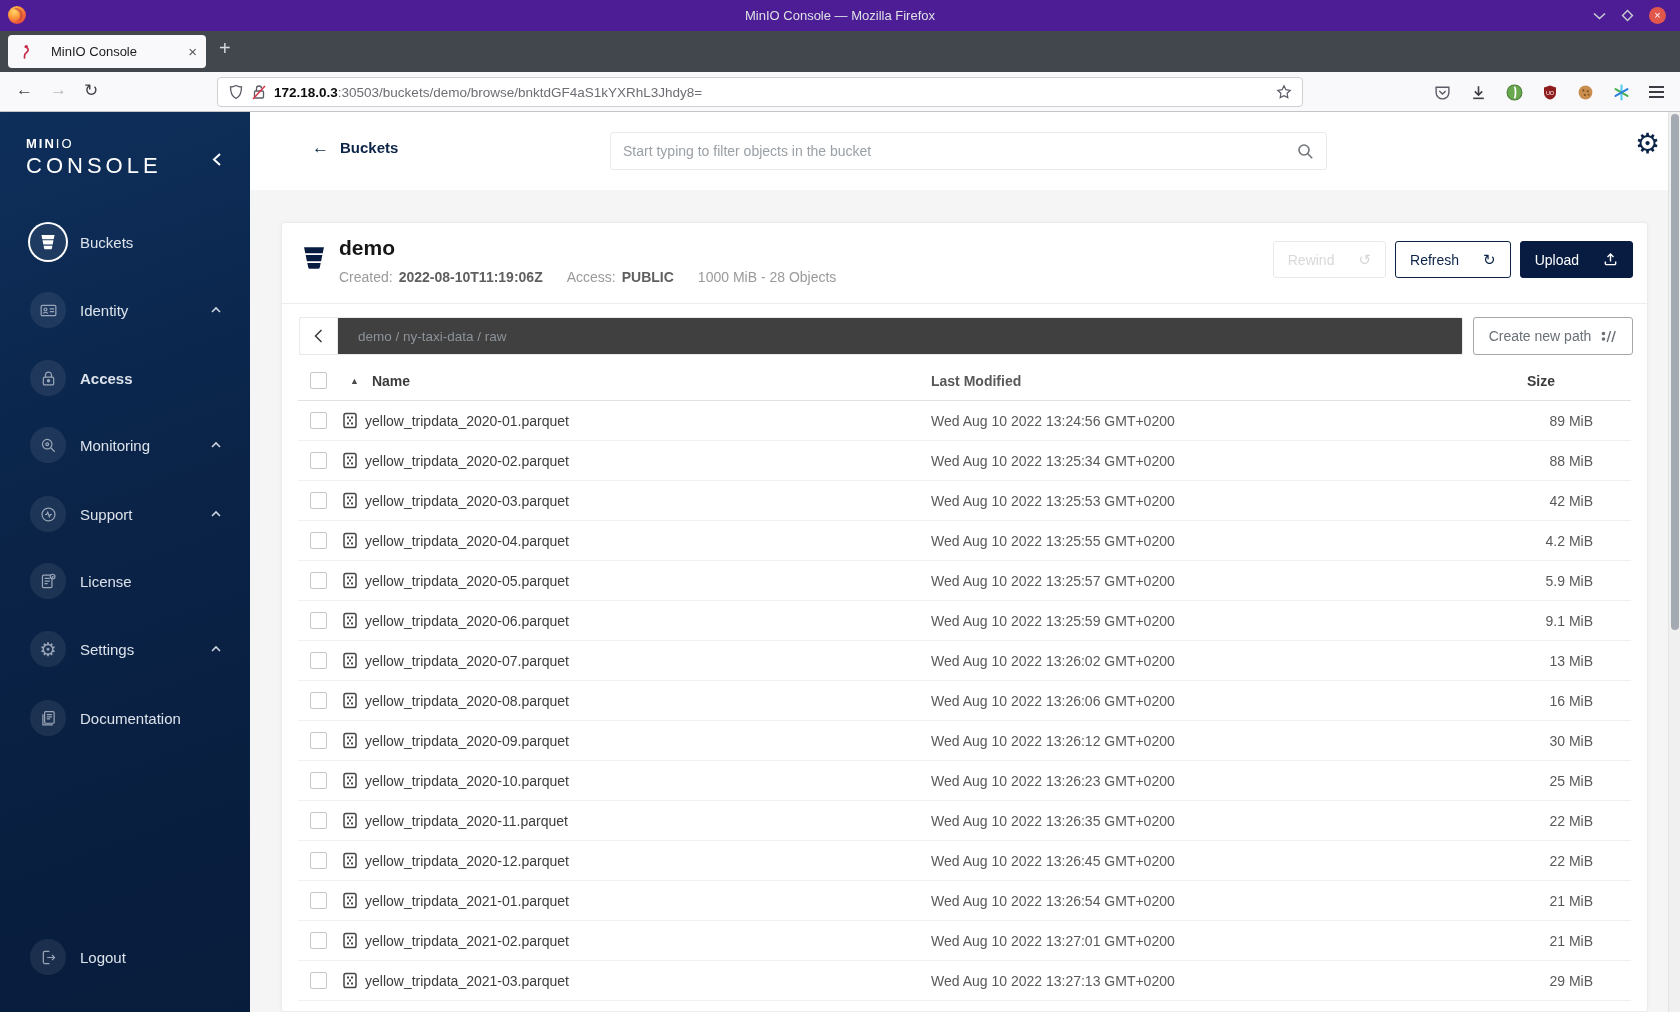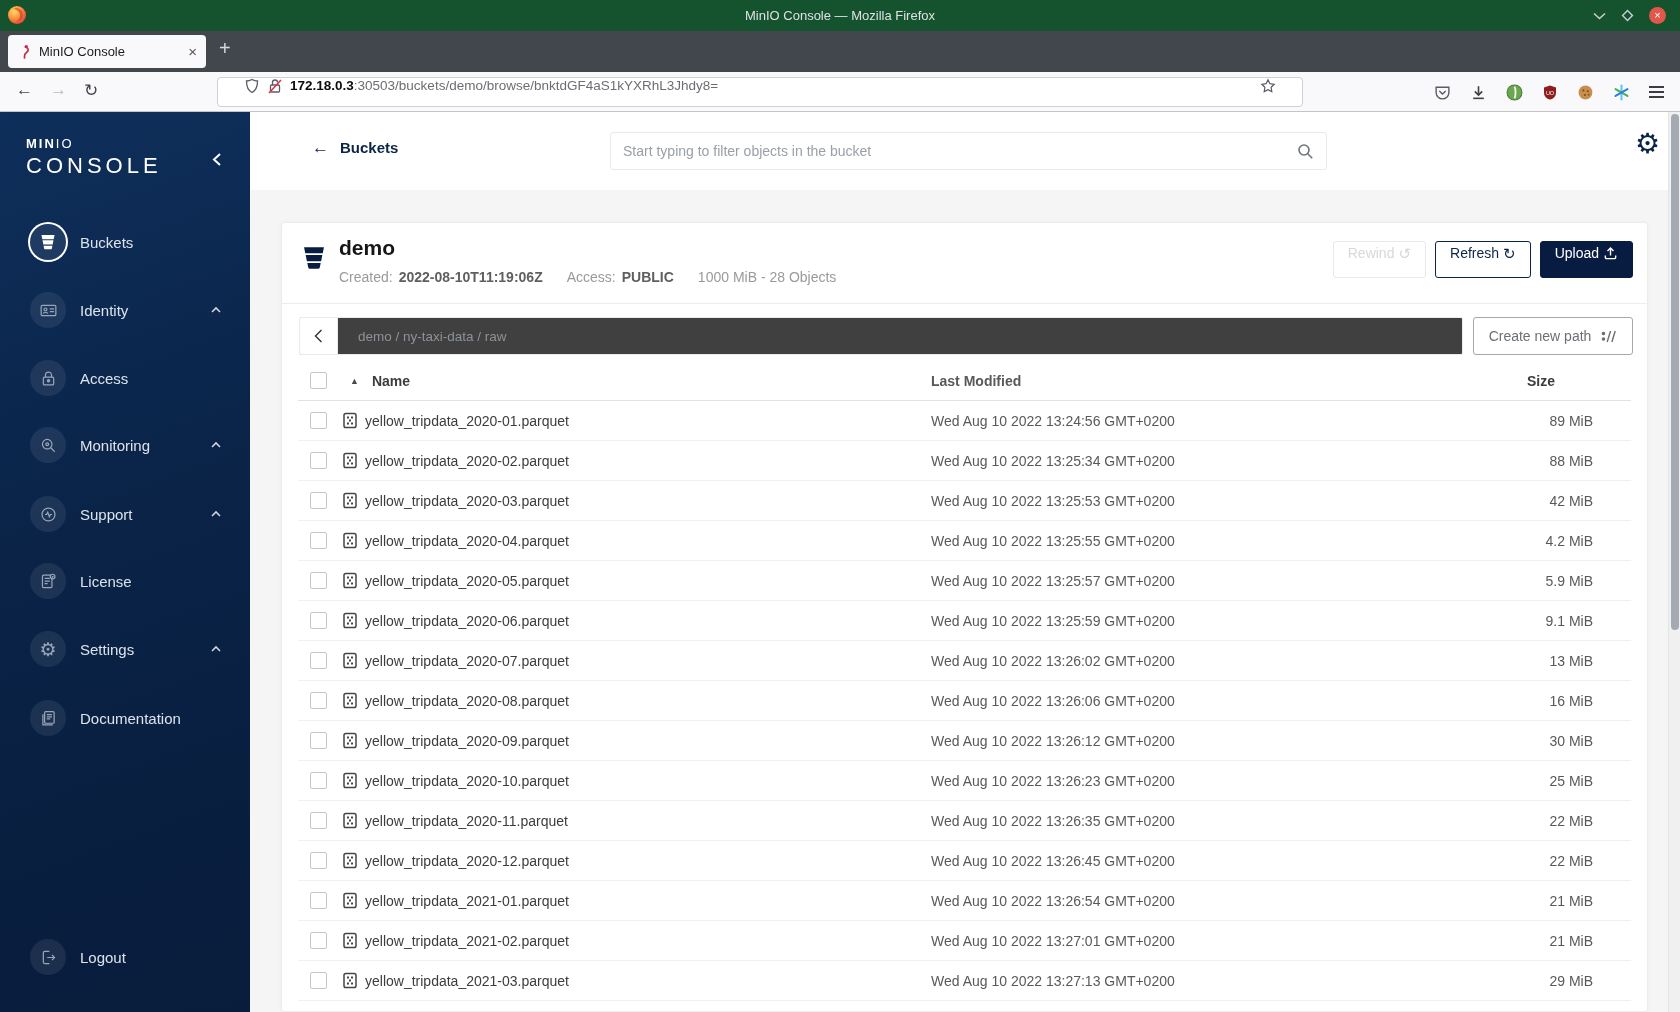--- a/index.html
+++ b/index.html
@@ -1,39 +1,39 @@
 <!DOCTYPE html>
 <html><head>
 <meta charset="utf-8">
 <style>
   * { margin:0; padding:0; box-sizing:border-box; }
   body { font-family:"Liberation Sans", sans-serif; background:#222; }
   .window { position:relative; width:1680px; height:1012px; overflow:hidden; background:#fff; }
 
   
-  .titlebar { position:absolute; left:0; top:0; width:1680px; height:31px; background:#14532d; }
+  .titlebar { position:absolute; left:0; top:0; width:1680px; height:31px; background:#4c1d95; }
   .ff-logo { position:absolute; left:7px; top:5px; width:20px; height:20px; }
   .win-title { position:absolute; left:0; right:0; top:8px; text-align:center; color:#dde0e4; font-size:13px; }
   .win-controls { position:absolute; right:14px; top:0; height:31px; display:flex; gap:15px; align-items:center; }
   .close-btn { width:17px; height:17px; border-radius:50%; background:#e2574c; color:#fff; font-size:11px;
                display:flex; align-items:center; justify-content:center; line-height:1; }
 
   
   .tabstrip { position:absolute; left:0; top:31px; width:1680px; height:41px; background:#42464d; }
   .tab { position:absolute; left:8px; top:4px; width:198px; height:33px; background:#f9f9fb; border-radius:4px;
          display:flex; align-items:center; padding:0 9px; }
-  .tab-title { flex:1; font-size:13px; color:#1b1b1f; margin-left:8px; white-space:nowrap; overflow:hidden; }
+  .tab-title { flex:1; font-size:13px; color:#1b1b1f; margin-left:20px; white-space:nowrap; overflow:hidden; }
   .tab-close { color:#55555c; font-size:15px; }
   .newtab { position:absolute; left:219px; top:6px; color:#d7d9dc; font-size:20px; font-weight:300; }
 
   
   .toolbar { position:absolute; left:0; top:72px; width:1680px; height:40px; background:#f9f9fb; border-bottom:1px solid #c4c4c6; }
   .navbtn { position:absolute; top:8px; font-size:17px; }
   .urlbar { position:absolute; left:217px; top:5px; width:1086px; height:30px; background:#fff; border:1px solid #cfd0d4;
-            border-radius:4px; display:flex; align-items:flex-start; padding:0 26px; gap:8px; }
+            border-radius:4px; display:flex; align-items:center; padding:0 10px; gap:8px; }
   .url-text { flex:1; font-size:13.5px; color:#6d6d73; white-space:nowrap; overflow:hidden; }
   .url-text .host { color:#0c0c0d; font-weight:700; }
   .tb-icons { position:absolute; right:16px; top:0; height:40px; display:flex; gap:19px; align-items:center; }
   .tb-icons > span { display:flex; }
   .burger { display:flex; flex-direction:column; gap:3px; }
   .burger i { width:15px; height:2px; background:#3c3c43; }
 
   
   .content { position:absolute; left:0; top:112px; width:1680px; height:900px; }
 
@@ -68,21 +68,21 @@
   .page { position:absolute; left:250px; top:78px; width:1430px; height:822px; background:#f5f5f6; }
   .card { position:absolute; left:31px; top:32px; width:1367px; height:790px; background:#fff;
           border:1px solid #ececec; border-radius:3px; box-shadow:0 0 4px rgba(0,0,0,.04); }
   .card-header { position:relative; height:81px; border-bottom:1px solid #ededed; }
   .bucket-icon { position:absolute; left:19px; top:21px; }
   .bucket-title { position:absolute; left:57px; top:13px; font-size:21px; font-weight:700; color:#161616; }
   .bucket-meta { position:absolute; left:57px; top:46px; font-size:14px; color:#9a9a9a; display:flex; gap:6px; }
   .bucket-meta .val { color:#5f5f5f; font-weight:700; }
   .bucket-meta .gap { width:12px; }
   .hdr-buttons { position:absolute; right:14px; top:18px; display:flex; gap:9px; }
-  .btn { height:37px; border-radius:3px; font-size:14px; display:flex; align-items:flex-end; gap:4px; padding:16px 14px; background:#fff; }
+  .btn { height:37px; border-radius:3px; font-size:14px; display:flex; align-items:center; gap:24px; padding:16px 14px; background:#fff; }
   .btn .bicon { font-size:15px; line-height:1; }
   .btn-rewind { border:1px solid #e9e9e9; color:#d8d8d8; }
   .btn-refresh { border:1px solid #0c2447; color:#0c2447; }
   .btn-upload { background:#081c42; border:1px solid #081c42; color:#fff; }
 
   
   .crumb-wrap { position:absolute; left:17px; top:94px; width:1164px; height:38px; border:1px solid #eaeaea;
                 border-radius:2px; display:flex; background:#404040; }
   .crumb-back { width:38px; border-right:1px solid #eaeaea; display:flex; align-items:center; justify-content:center; background:#fff; }
   .crumb-path { display:flex; align-items:center; padding-left:20px; color:#8c9299; font-size:13.5px; }
@@ -264,21 +264,21 @@
             </svg>
         </span>
         <span class="menu-label">Identity</span>
         <span class="chev">
             <svg width="12" height="8" viewBox="0 0 12 8">
               <polyline points="2,6 6,2 10,6" fill="none" stroke="#cdd5df" stroke-width="1.6"></polyline>
             </svg>
           </span>
       </div>
 
-      <div class="menu-item" style="top:244px;">
+      <div class="menu-item" style="top:244px;font-weight:bold;">
         <span class="icon-circle">
           <svg width="19" height="19" viewBox="0 0 22 22" fill="none" stroke="#9aa6b8" stroke-width="1.4">
               <rect x="5" y="9.5" width="12" height="9" rx="1.5"></rect>
               <path d="M7.5 9.5V7a3.5 3.5 0 0 1 7 0v2.5"></path>
               <circle cx="11" cy="13.7" r="1.3" fill="#9aa6b8"></circle>
             </svg>
         </span>
         <span class="menu-label">Access</span>
       </div>
 

